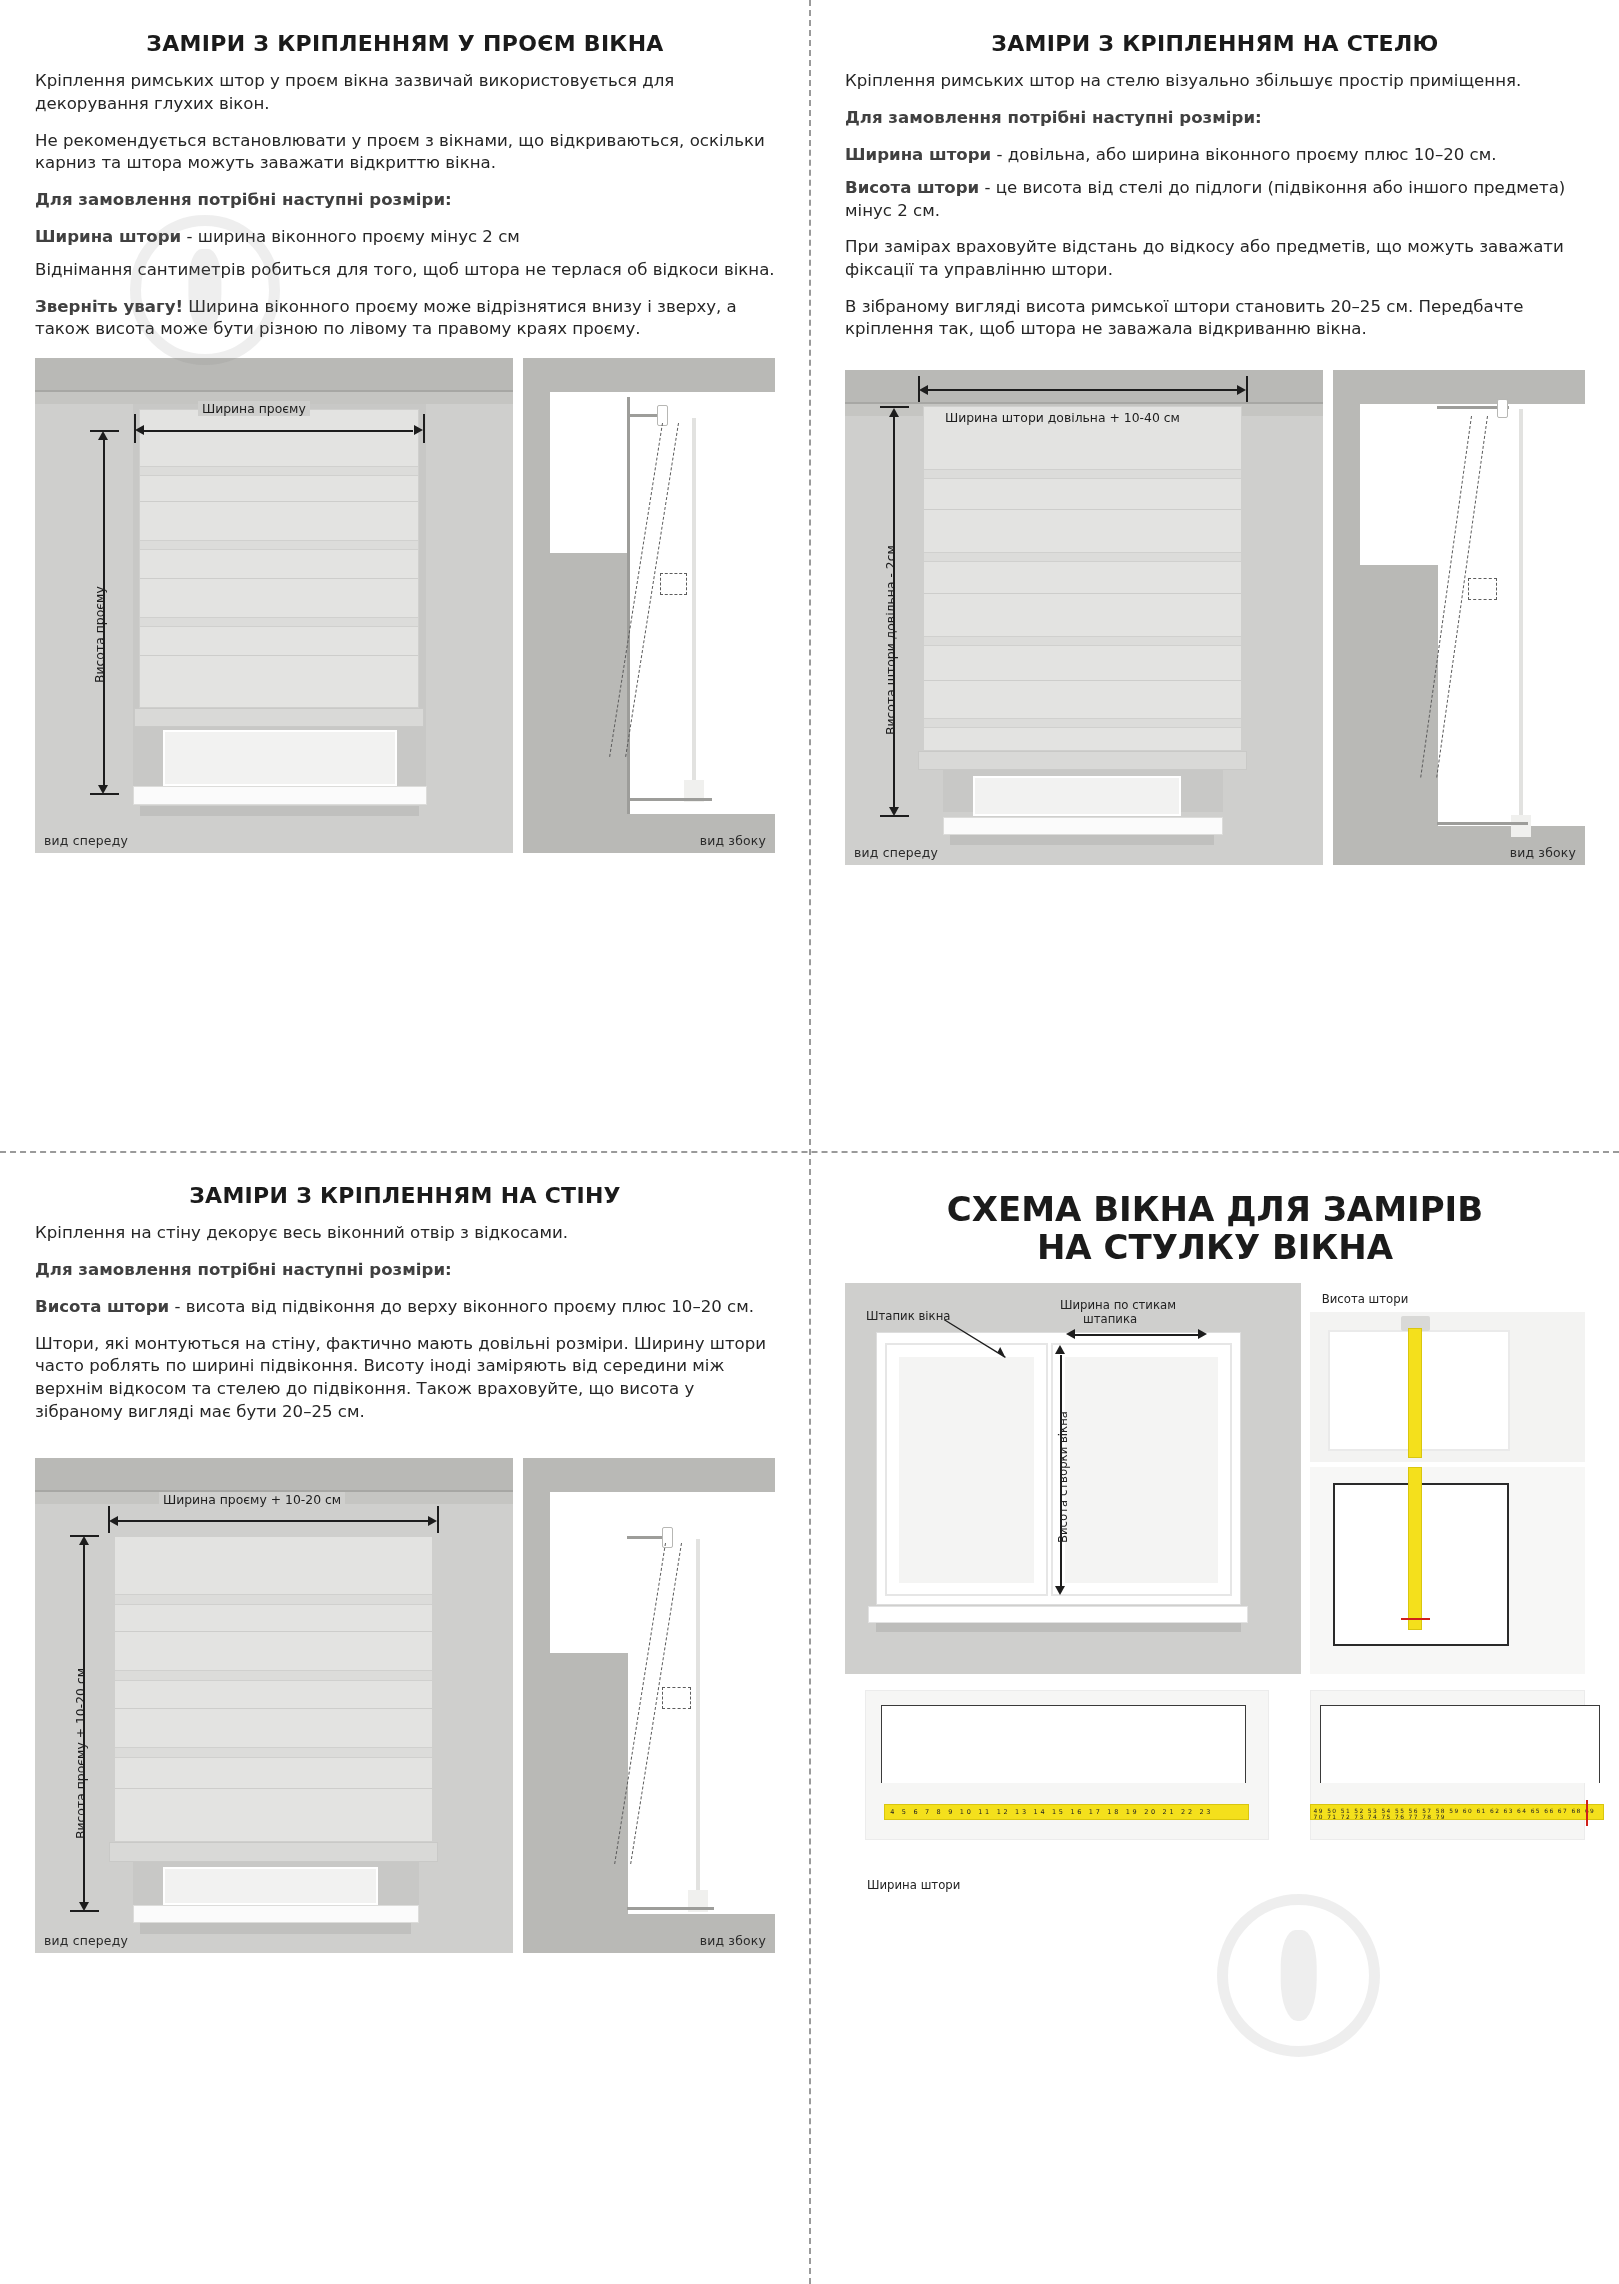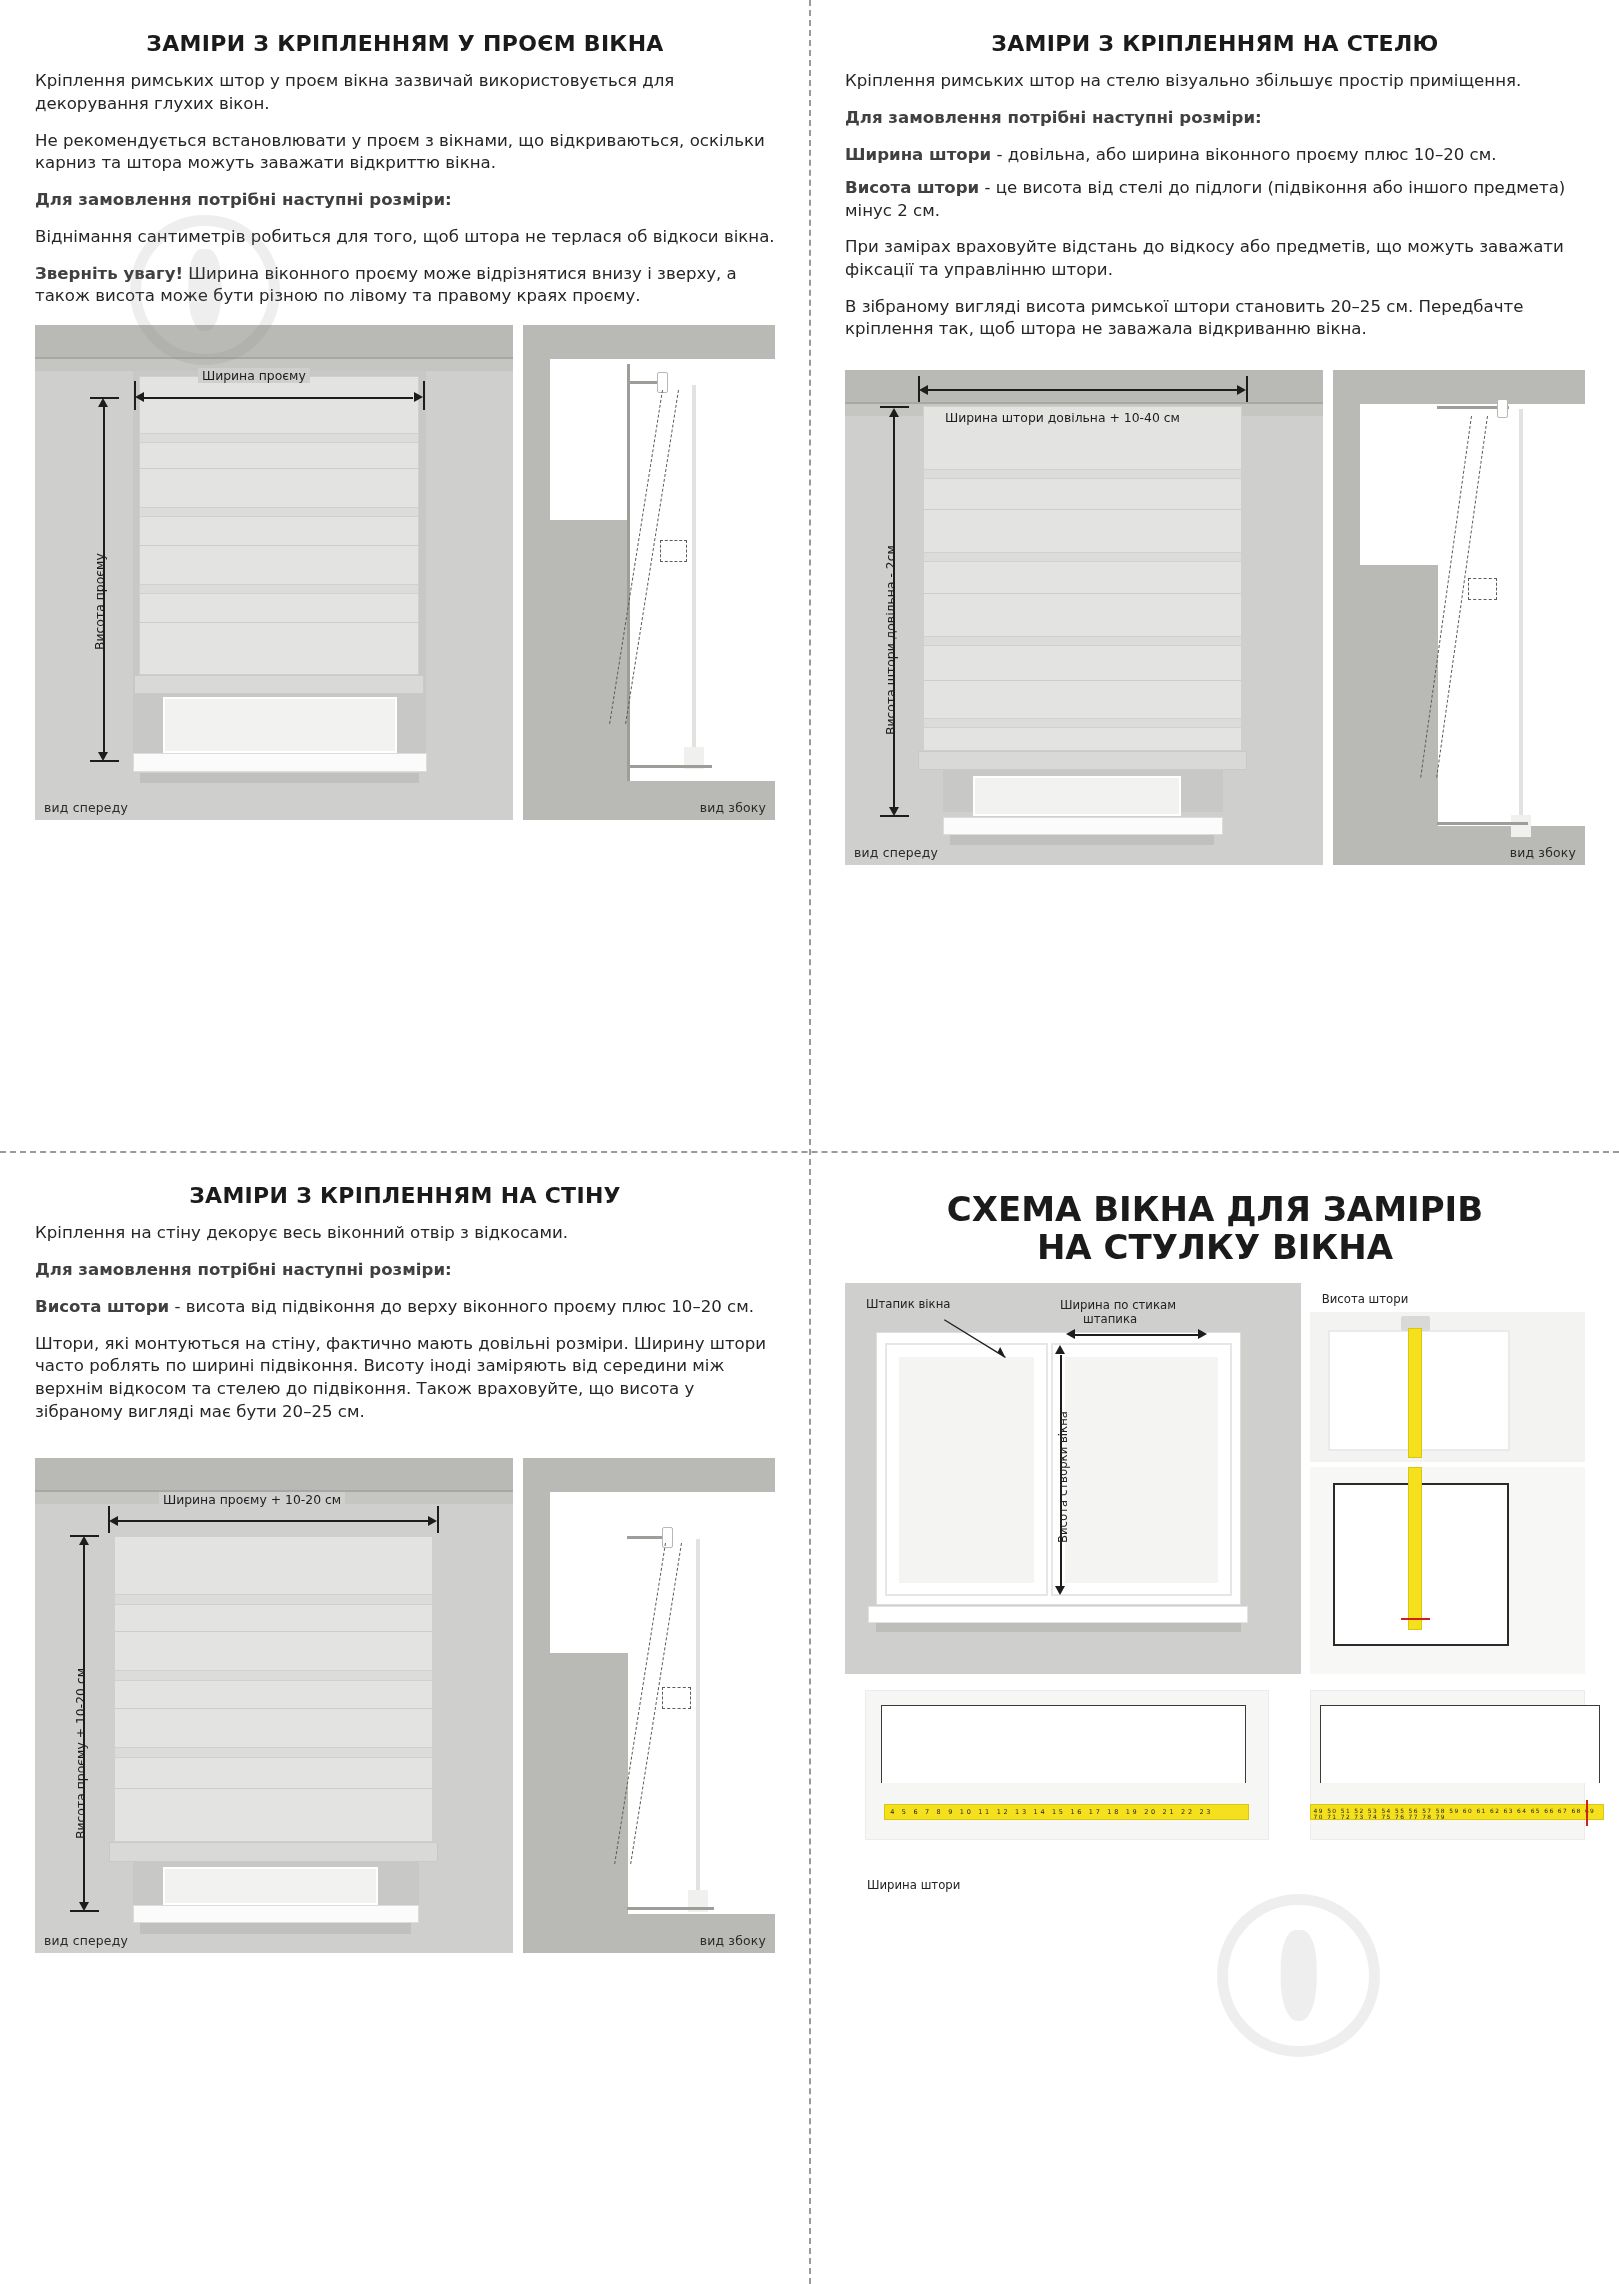--- a/index.html
+++ b/index.html
@@ -178,20 +178,21 @@
 </head>
 <body>
 
 <div class="page">
 
   <div class="quad q-tl">
     <h2 class="title">ЗАМІРИ З КРІПЛЕННЯМ У ПРОЄМ ВІКНА</h2>
     <p class="lead">Кріплення римських штор у проєм вікна зазвичай використовується для декорування глухих вікон.</p>
     <p>Не рекомендується встановлювати у проєм з вікнами, що відкриваються, оскільки карниз та штора можуть заважати відкриттю вікна.</p>
     <p><b>Для замовлення потрібні наступні розміри:</b></p>
+    <p class="tight"><b>Ширина штори</b><span> - ширина віконного проєму мінус 2 см</span></p>
     <p>Віднімання сантиметрів робиться для того, щоб штора не терлася об відкоси вікна.</p>
     <p><b>Зверніть увагу!</b><span> Ширина віконного проєму може відрізнятися внизу і зверху, а також висота може бути різною по лівому та правому краях проєму.</span></p>
 
     <div class="illu" style="margin-top:17px;">
 
       <div class="panel-front">
         <div class="ceil"></div>
         <div class="wallshadow"></div>
 
         <div style="position:absolute;left:98px;top:46px;width:293px;height:391px;background:#c8c8c6;"></div>
@@ -399,21 +400,21 @@
           <div class="wframe" style="left:31px;top:49px;width:365px;height:273px;"></div>
           <div class="wsash" style="left:40px;top:60px;width:163px;height:253px;">
             <div class="wglass" style="position:absolute;left:11.7px;top:11.7px;right:11.7px;bottom:11.7px;"></div>
           </div>
           <div class="wsash" style="left:206px;top:60px;width:181px;height:253px;">
             <div class="wglass" style="position:absolute;left:11.7px;top:11.7px;right:11.7px;bottom:11.7px;"></div>
           </div>
           <div style="position:absolute;left:23.4px;top:323px;width:380px;height:17px;background:#ffffff;border:0.7px solid #e2e2e2;"></div>
           <div style="position:absolute;left:31px;top:340px;width:365px;height:9px;background:#bdbdbb;"></div>
 
-          <div class="label-sm" style="left:21px;top:14px;">Штапик вікна</div>
+          <div class="label-sm" style="left:21px;top:26px;">Штапик вікна</div>
           <svg style="position:absolute;left:98px;top:34px;width:78px;height:47px;" viewBox="0 0 120 72" width="78" height="47">
             <line x1="2" y1="4" x2="96" y2="62" stroke="#1d1d1d" stroke-width="2"></line>
             <polygon points="96,62 84,54 88,46" fill="#1d1d1d"></polygon>
           </svg>
 
           <div class="label-sm" style="left:215px;top:14.3px;">Ширина по стикам</div>
           <div class="label-sm" style="left:238px;top:29px;">штапика</div>
           <div class="mline mh" style="left:229px;top:51px;width:124px;"></div>
           <div class="arrowL" style="left:221px;top:46px;"></div>
           <div class="arrowR" style="left:353px;top:46px;"></div>

